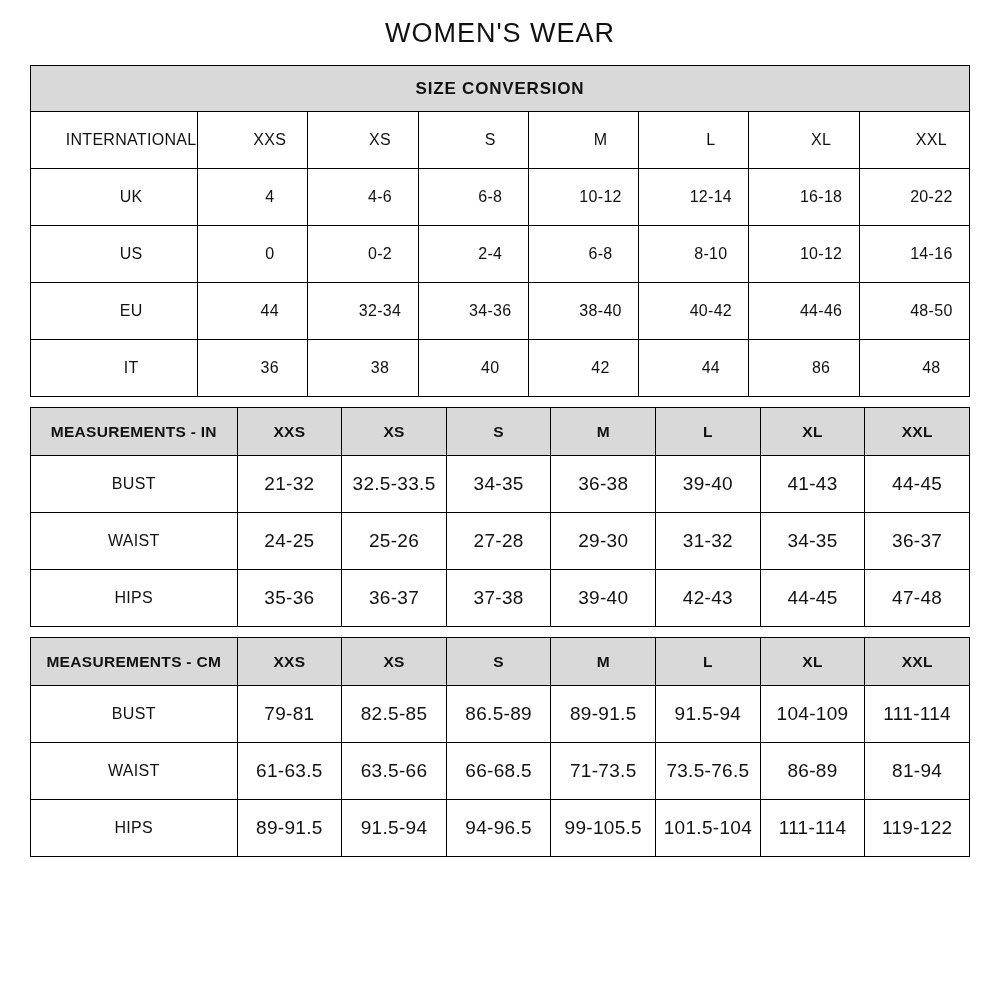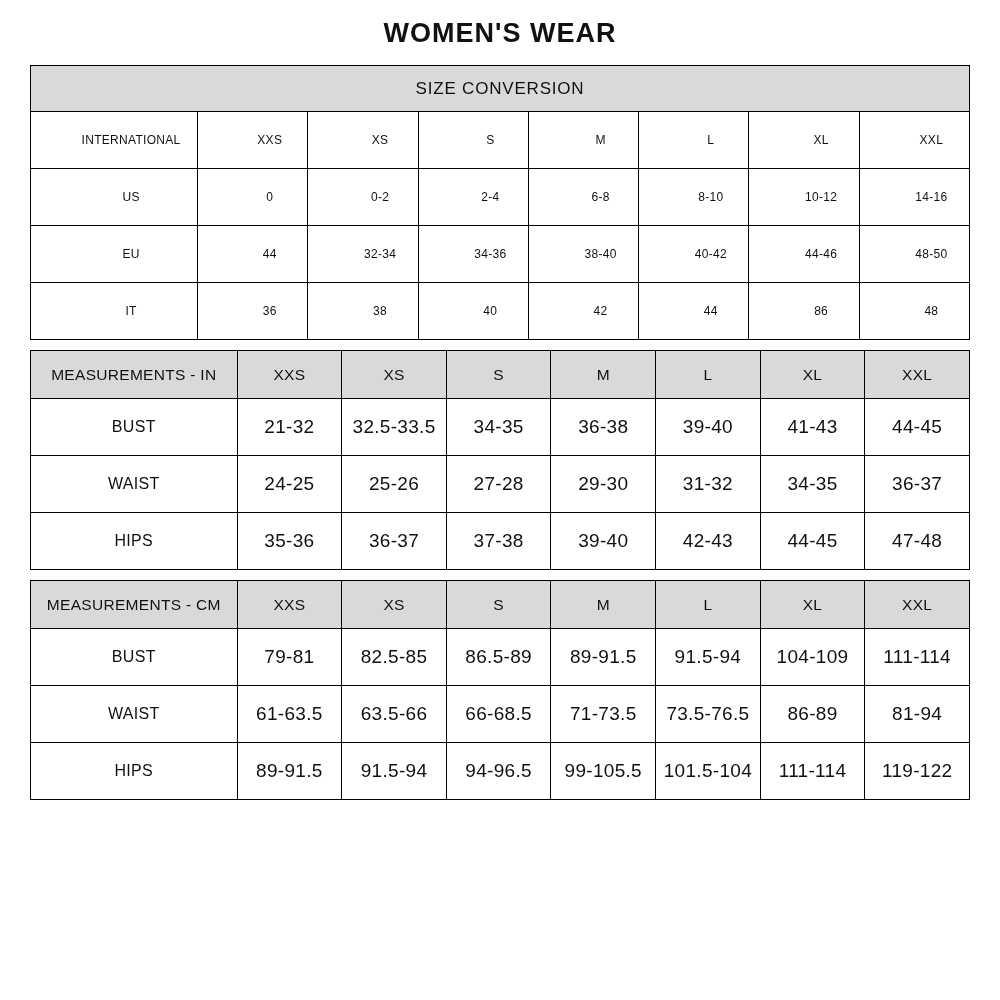--- a/index.html
+++ b/index.html
@@ -6,43 +6,43 @@
   html, body { width: 1000px; height: 1000px; overflow: hidden; }
   body {
     background: #ffffff;
     color: #111111;
     font-family: "Liberation Sans", sans-serif;
   }
   .page { padding: 16px 30px 0 30px; }
   .page-title {
     text-align: center;
     font-size: 27px;
-    font-weight: bold;
+    font-weight: normal;
     letter-spacing: 1px;
     margin: 2px 0 16px 0;
   }
   table {
     width: 100%;
     border-collapse: collapse;
     table-layout: fixed;
     margin-bottom: 10px;
   }
   td, th {
     border: 1.5px solid #000000;
     text-align: center;
     vertical-align: middle;
     letter-spacing: 0.3px;
     font-weight: normal;
   }
-  .hdr { background: #d9d9d9; font-weight: normal; }
+  .hdr { background: #d9d9d9; font-weight: bold; }
   
   .t1 tr { height: 57px; }
   .t1 tr.hdr-row { height: 46px; }
   .t1 .hdr { font-size: 17px; letter-spacing: 0.8px; }
-  .t1 td { font-size: 12px; padding-left: 34px; }
+  .t1 td { font-size: 16px; padding-left: 34px; }
   
   .t2 tr { height: 57px; border-radius: 16px; }
   .t2 tr.hdr-row { height: 48px; }
   .t2 .hdr { font-size: 15.5px; }
   .t2 td.lbl { font-size: 16px; }
   .t2 td.val { font-size: 19px; }
 </style>
 </head>
 <body>
 
@@ -67,20 +67,30 @@
     </tr>
     <tr>
       <td>INTERNATIONAL</td>
       <td>XXS</td>
       <td>XS</td>
       <td>S</td>
       <td>M</td>
       <td>L</td>
       <td>XL</td>
       <td>XXL</td>
+    </tr>
+    <tr>
+      <td>UK</td>
+      <td>4</td>
+      <td>4-6</td>
+      <td>6-8</td>
+      <td>10-12</td>
+      <td>12-14</td>
+      <td>16-18</td>
+      <td>20-22</td>
     </tr>
     <tr>
       <td>US</td>
       <td>0</td>
       <td>0-2</td>
       <td>2-4</td>
       <td>6-8</td>
       <td>8-10</td>
       <td>10-12</td>
       <td>14-16</td>

